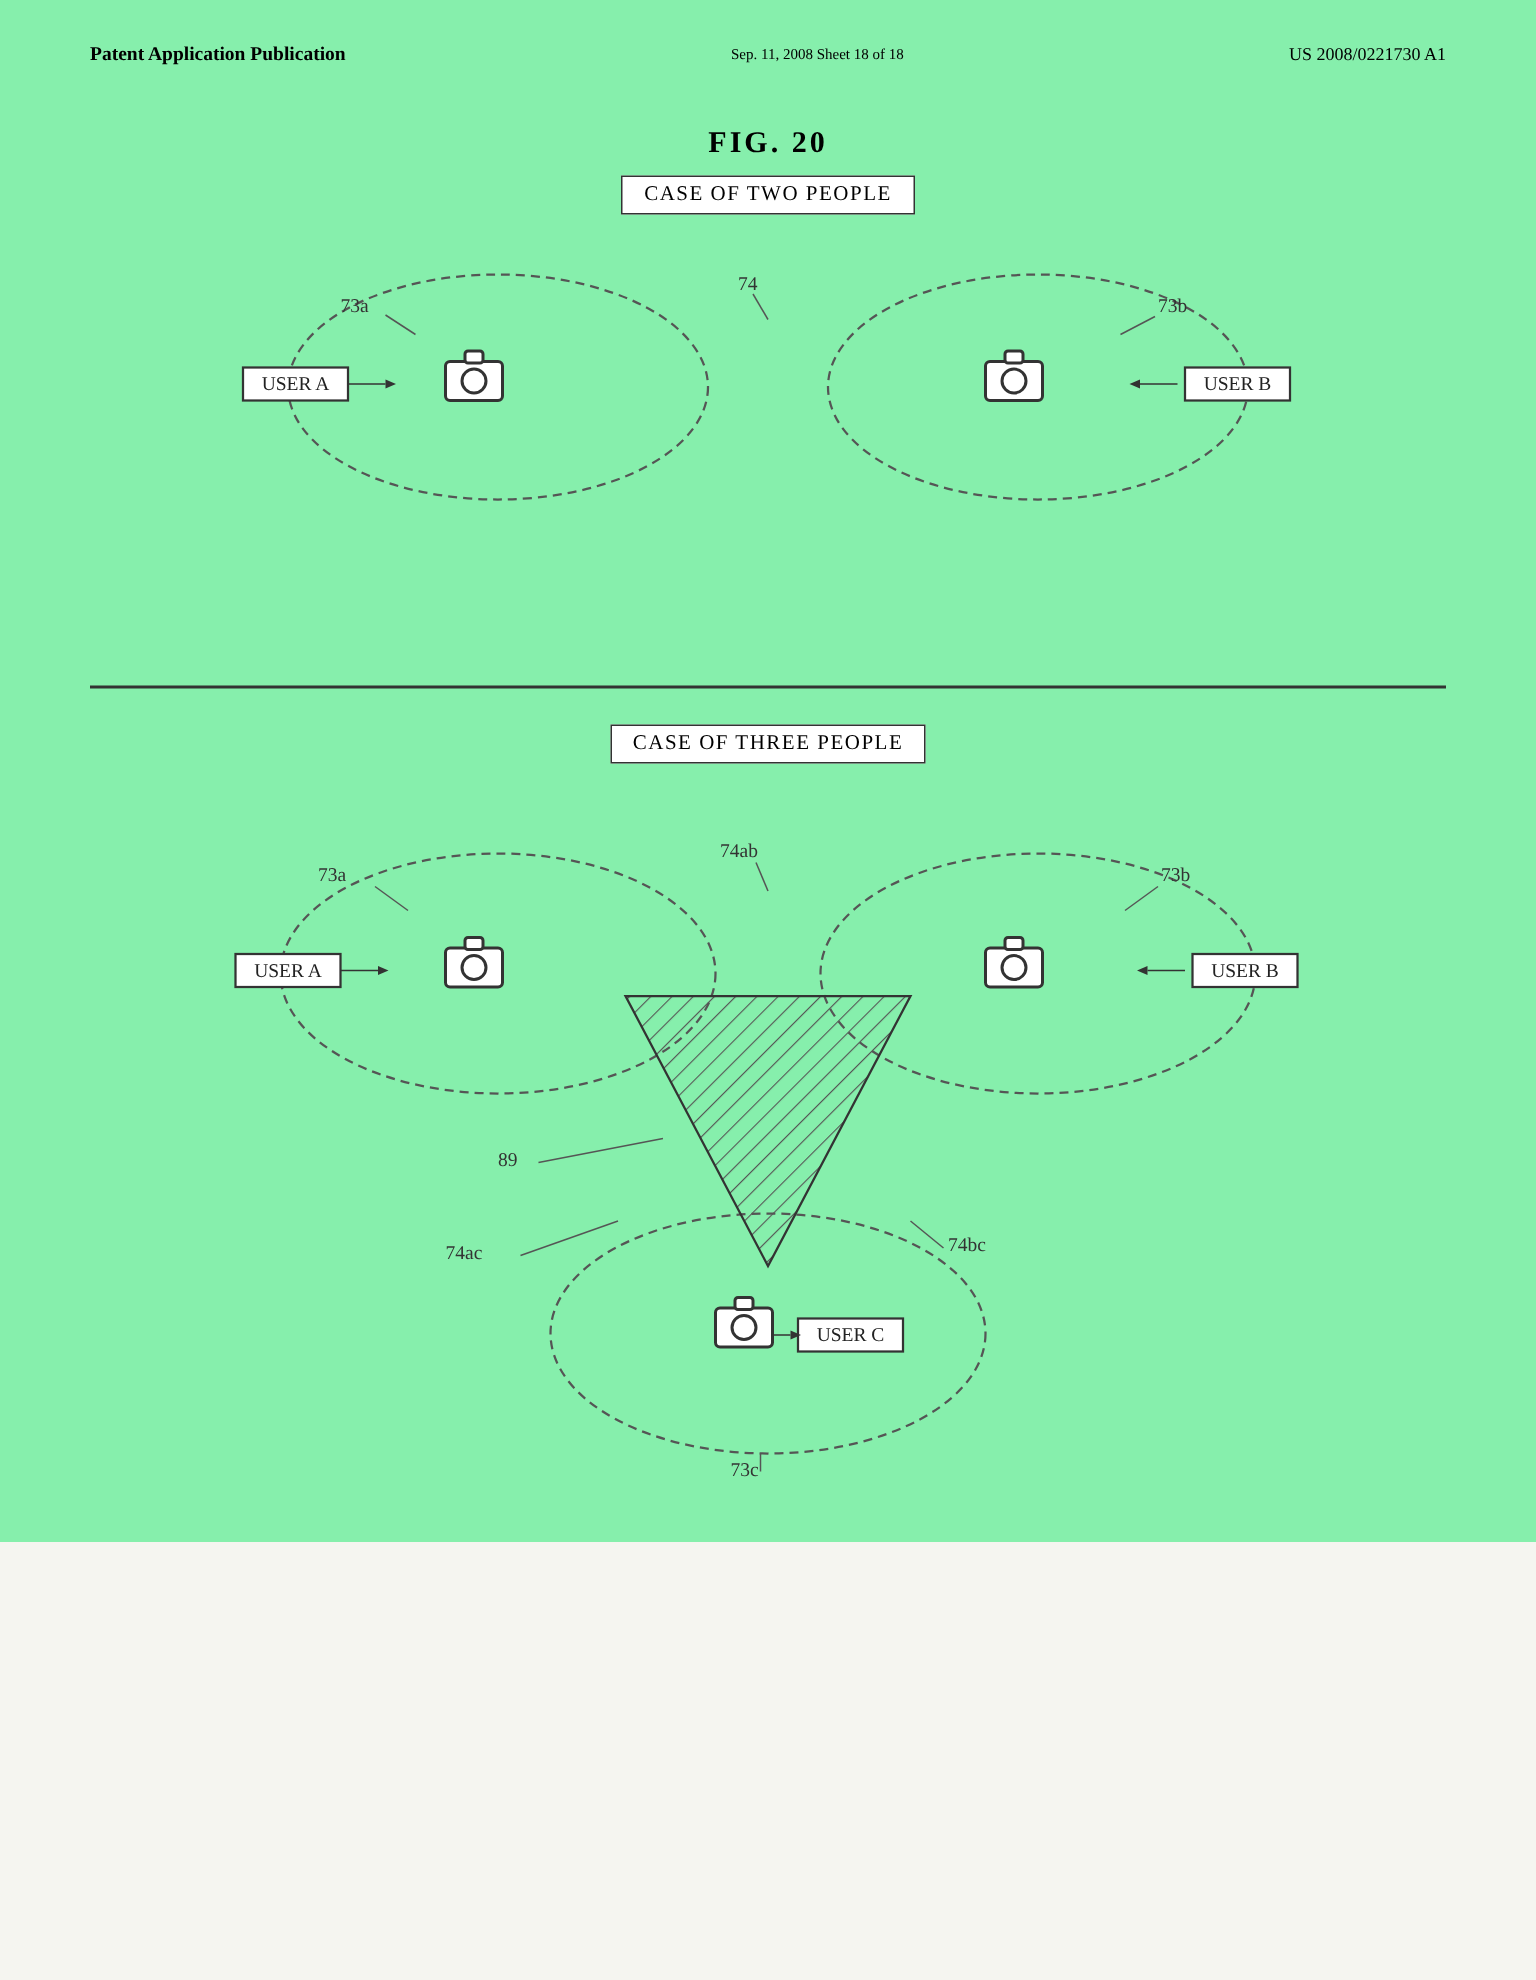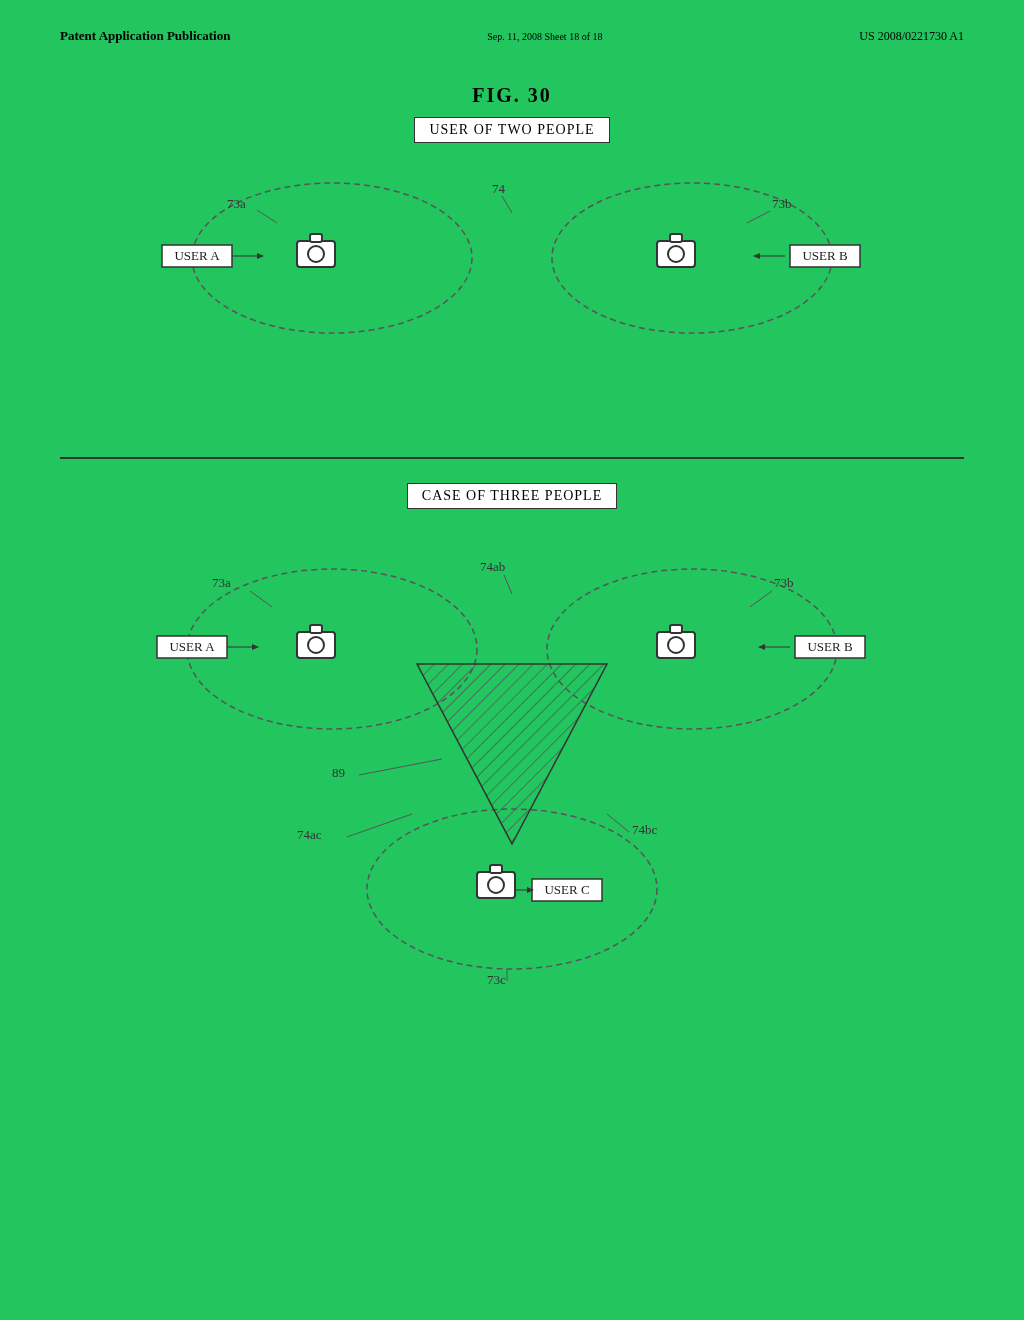--- a/index.html
+++ b/index.html
@@ -6,22 +6,22 @@
     body {
       background: #f5f5f0;
       width: 1024px;
       height: 1320px;
       font-family: 'Times New Roman', Times, serif;
       position: relative;
       overflow: hidden;
     }
     .page {
       width: 1024px;
-      height: 1320px;
-      background: #22c55e;
+      height: 1028px;
+      background: #86efac;
       position: relative;
     }
     .header {
       display: flex;
       justify-content: space-between;
       align-items: center;
       padding: 28px 60px 10px 60px;
       border-bottom: none;
       font-size: 13px;
     }
@@ -81,25 +81,25 @@
 <body>
 
 <div class="page">
 
   <div class="header">
     <span class="header-left">Patent Application Publication</span>
     <span class="header-center">Sep. 11, 2008  Sheet 18 of 18</span>
     <span class="header-right">US 2008/0221730 A1</span>
   </div>
 
-  <div class="fig-title">FIG. 30</div>
+  <div class="fig-title">FIG. 20</div>
 
   <div class="top-diagram diagram-area">
     <div class="case-box-wrapper">
-      <span class="case-box">USER OF TWO PEOPLE</span>
+      <span class="case-box">CASE OF TWO PEOPLE</span>
     </div>
 
     <div style="position:relative; margin: 0 auto; width: 820px; height: 200px;">
       <svg width="820" height="200">
 
         <ellipse cx="230" cy="95" rx="140" ry="75" fill="none" stroke="#555" stroke-width="1.5" stroke-dasharray="6,4"></ellipse>
 
         <ellipse cx="590" cy="95" rx="140" ry="75" fill="none" stroke="#555" stroke-width="1.5" stroke-dasharray="6,4"></ellipse>
 
         <rect x="195" y="78" width="38" height="26" rx="3" fill="white" stroke="#333" stroke-width="2"></rect>

